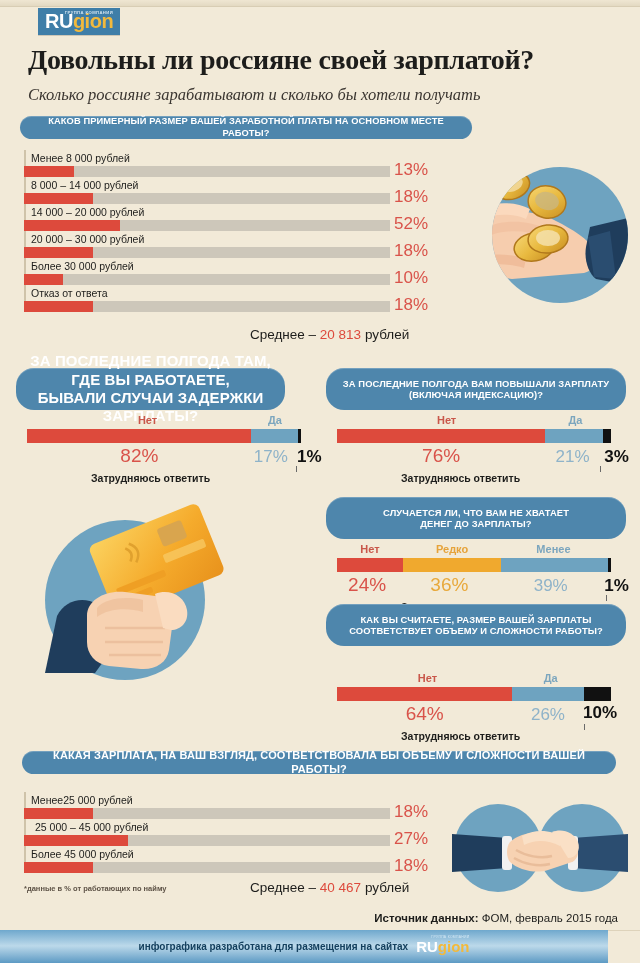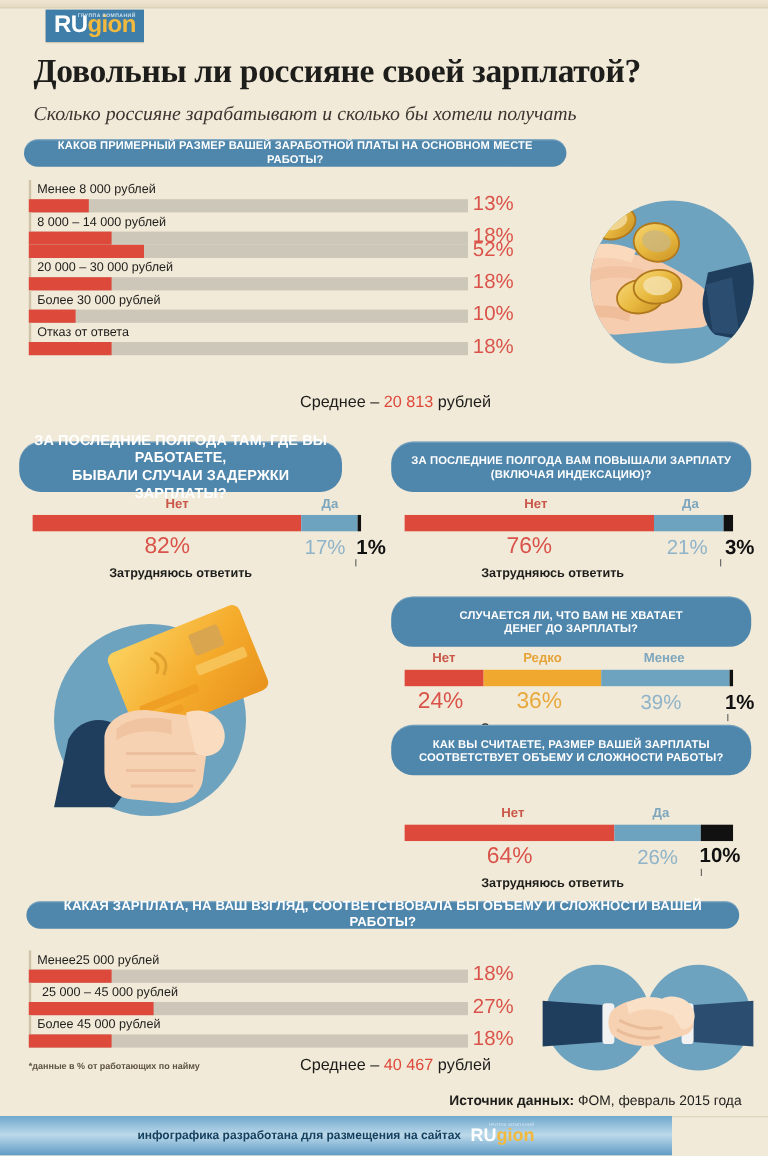--- a/index.html
+++ b/index.html
@@ -89,21 +89,21 @@
   .hardnote{position:absolute;font-size:10.5px;font-weight:bold;color:#1d1d1b;
             white-space:nowrap;}
   .tick{position:absolute;width:1px;height:6px;background:#6a6a6a;}
 
   
   .circle{position:absolute;border-radius:50%;background:#6ea3c0;}
   .foot-note{position:absolute;font-size:7.5px;color:#5d5246;font-weight:bold;}
   .source{position:absolute;right:22px;top:912px;font-size:11.5px;color:#1d1d1b;}
   .source b{font-weight:bold;}
   .footerbar{
-    position:absolute;left:0;bottom:0;width:560px;height:33px;
+    position:absolute;left:0;bottom:0;width:608px;height:33px;
     background:linear-gradient(180deg,#6fa8cd 0%,#bcd9ea 48%,#5d9ac4 100%);
     display:flex;align-items:center;justify-content:center;gap:8px;text-align:center;
   }
   .footerbar .ftxt{font-size:10px;color:#14405e;font-weight:bold;}
   .footer-logo{display:inline-block;position:relative;line-height:1;}
   .footer-logo .lg-main{font-size:15px;font-weight:bold;}
   .footer-logo .lg-ru{color:#ffffff;}
   .footer-logo .lg-gion{color:#f2b93c;}
   .footer-logo .lg-sub{position:absolute;right:0;top:-3px;font-size:3.4px;
                        color:#d7e9f5;letter-spacing:.3px;white-space:nowrap;}
@@ -135,20 +135,21 @@
       </div>
     </div>
     <div class="brow">
       <div class="blabel">8 000 – 14 000 рублей</div>
       <div class="btrack">
         <div class="bfill" style="width:69.3px;"></div>
         <div class="bpct">18%</div>
       </div>
     </div>
     <div class="brow">
+      <div class="blabel">14 000 – 20 000 рублей</div>
       <div class="btrack">
         <div class="bfill" style="width:96.2px;"></div>
         <div class="bpct">52%</div>
       </div>
     </div>
     <div class="brow">
       <div class="blabel">20 000 – 30 000 рублей</div>
       <div class="btrack">
         <div class="bfill" style="width:69.3px;"></div>
         <div class="bpct">18%</div>
@@ -201,21 +202,21 @@
         <ellipse cx="20" cy="17" rx="11" ry="7.5" transform="rotate(-18 20 17)" fill="#f2dba0" opacity=".85"></ellipse>
         <ellipse cx="55" cy="35" rx="19" ry="16" transform="rotate(12 55 35)" fill="url(#coinG)" stroke="#b0781c" stroke-width="1.5"></ellipse>
         <ellipse cx="55" cy="34" rx="12" ry="9" transform="rotate(12 55 34)" fill="#cbb67e" opacity=".8"></ellipse>
         <ellipse cx="42" cy="80" rx="20" ry="14" transform="rotate(-10 42 80)" fill="url(#coinG)" stroke="#b0781c" stroke-width="1.5"></ellipse>
         <ellipse cx="56" cy="72" rx="20" ry="14" transform="rotate(-6 56 72)" fill="url(#coinG)" stroke="#b0781c" stroke-width="1.5"></ellipse>
         <ellipse cx="56" cy="71" rx="12" ry="8" fill="#f4e0ab" opacity=".85"></ellipse>
       </g>
     </svg>
   </div>
 
-  <div class="pill" style="left:16px;top:368px;width:269px;height:42px;font-size:12px;">
+  <div class="pill" style="left:16px;top:368px;width:269px;height:42px;font-size:15px;">
     <span>
       <span>ЗА ПОСЛЕДНИЕ ПОЛГОДА ТАМ, ГДЕ ВЫ РАБОТАЕТЕ,</span><br>
       <span>БЫВАЛИ СЛУЧАИ ЗАДЕРЖКИ ЗАРПЛАТЫ?</span>
     </span>
   </div>
 
   <div class="stack" style="left:27px;top:414px;width:274px;">
     <div class="caps">
       <span class="cap red" style="left:44%;">Нет</span>
       <span class="cap blue" style="left:90.5%;">Да</span>

